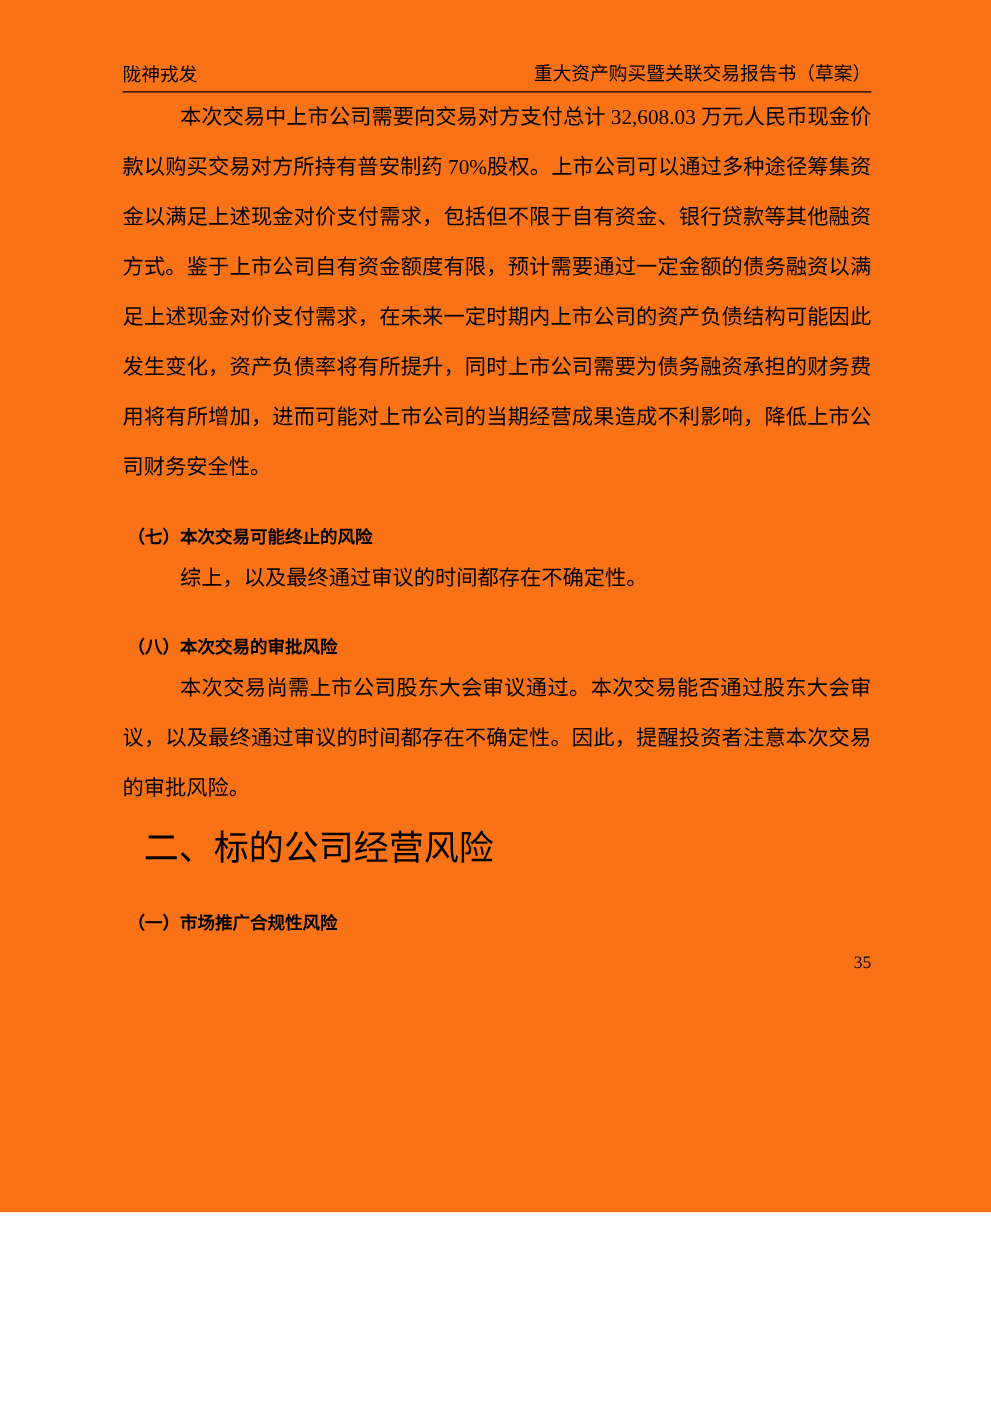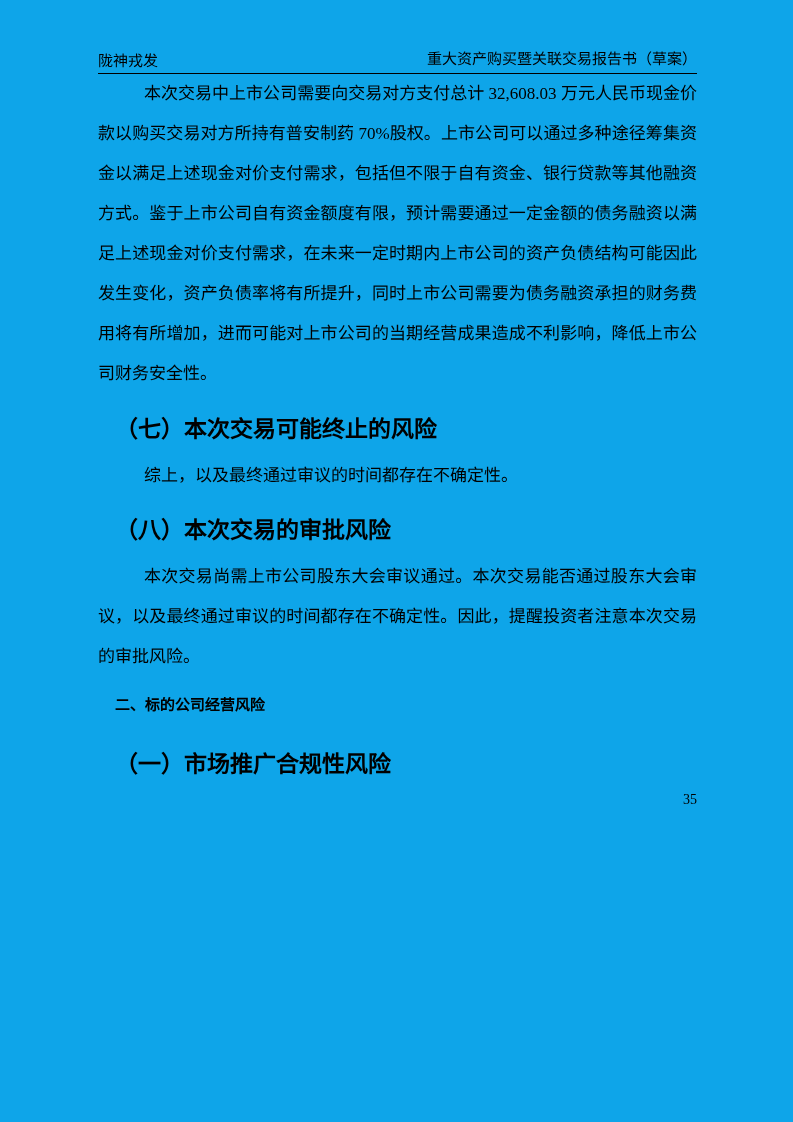--- a/index.html
+++ b/index.html
@@ -3,23 +3,23 @@
 <meta charset="utf-8">
 <style>
   html, body {
     margin: 0;
     padding: 0;
     background: #ffffff;
   }
   .page {
     position: relative;
     width: 793px;
-    height: 1122px;
+    height: 970px;
     margin: 0 auto;
-    background: #0ea5e9;
+    background: #f97316;
     color: #000000;
     box-sizing: border-box;
     padding: 0 96px 0 98px;
     overflow: hidden;
     font-family: "Liberation Serif", "DejaVu Serif", serif;
   }
   .header {
     margin-top: 52px;
     display: flex;
     justify-content: space-between;
@@ -34,32 +34,32 @@
   p.body-para {
     margin: 0;
     font-size: 17px;
     line-height: 40px;
     text-align: justify;
     text-indent: 46px;
     word-break: break-all;
   }
   .mt-para-first { margin-top: 27px; }
   .h-sub {
-    margin: 13px;
+    margin: 0;
     font-family: "Liberation Sans", "DejaVu Sans", sans-serif;
     font-weight: 700;
-    font-size: 23px;
+    font-size: 14px;
     line-height: 28px;
     padding-left: 4px;
   }
   .h-top {
     margin: 0;
     font-family: "Liberation Sans", "DejaVu Sans", sans-serif;
-    font-weight: 700;
-    font-size: 15px;
+    font-weight: 400;
+    font-size: 28px;
     line-height: 30px;
     padding-left: 17px;
   }
   .mt-h7   { margin-top: 21px; }
   .mt-p2   { margin-top: 24px; }
   .mt-p3   { margin-top: 23px; }
   .mt-p4   { margin-top: 12px; }
   .mt-h8   { margin-top: 20px; }
   .mt-p5   { margin-top: 17px; }
   .mt-h2   { margin-top: 13px; }

